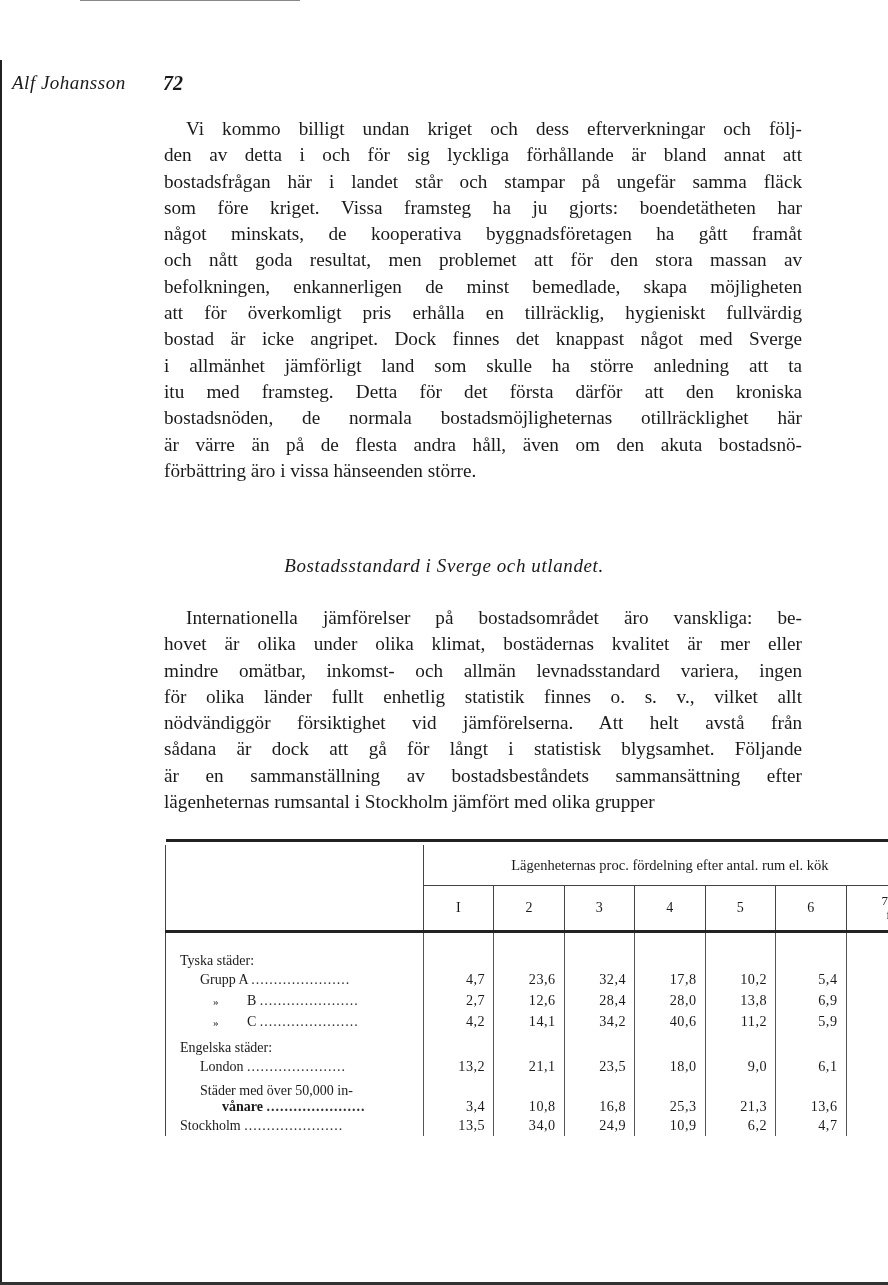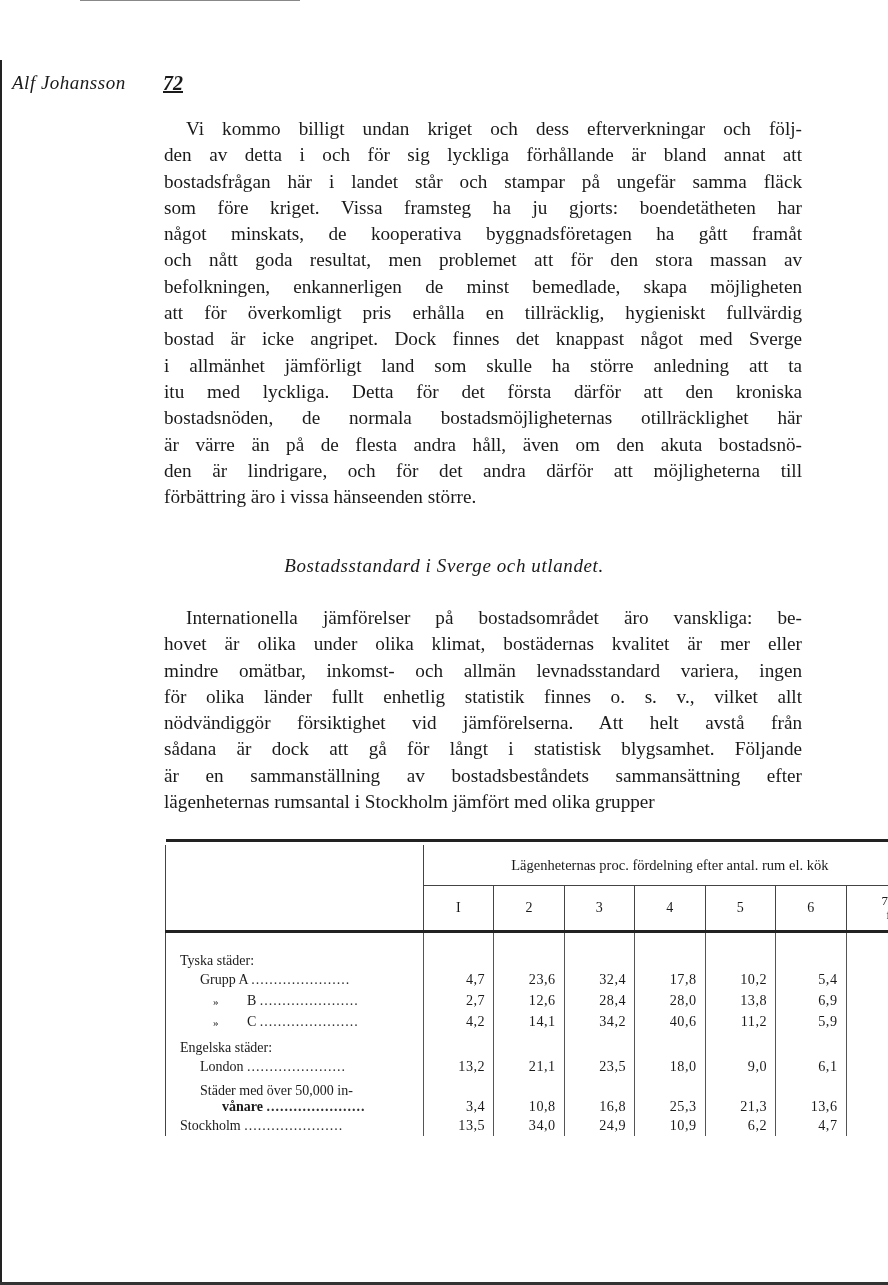--- a/index.html
+++ b/index.html
@@ -2,21 +2,21 @@
 <html><head>
 <meta charset="utf-8">
 <style>
   html, body { margin:0; padding:0; background:#fff; }
   body { width:888px; height:1285px; position:relative; overflow:hidden;
          font-family:"Liberation Serif","DejaVu Serif",serif; color:#1a1a1a; }
   .edge-left { position:absolute; left:0; top:60px; width:2px; height:1222px; background:#222; }
   .edge-bottom { position:absolute; left:0; bottom:0; width:888px; height:3px; background:#333; }
   .edge-top { position:absolute; left:80px; top:0; width:220px; height:1px; background:#888; }
 
-  .page-num { position:absolute; left:163px; top:72px; font-size:20px; font-style:italic; font-weight:bold;text-decoration:underline; }
+  .page-num { position:absolute; left:163px; top:72px; font-size:20px; font-style:italic; font-weight:bold; }
   .running-head { position:absolute; left:0; width:888px; top:72px; text-align:left; font-size:19px; font-style:italic; }
   .running-head span { display:inline-block; margin-left:12px; letter-spacing:0.5px; }
 
   .para { position:absolute; left:164px; width:638px; font-size:19.2px; line-height:26.3px; text-align:justify; }
   .para .line { display:block; text-align:justify; text-align-last:justify; white-space:nowrap; }
   .para .line.last { text-align-last:left; }
   .para .line.indent { padding-left:22px; }
   .p1 { top:116px; }
   .section-title { position:absolute; left:0; width:888px; top:555px; text-align:center; font-size:19px; font-style:italic; letter-spacing:0.6px; }
   .p2 { top:605px; }
@@ -56,24 +56,23 @@
     <span class="line indent">Vi kommo billigt undan kriget och dess efterverkningar och följ-</span>
     <span class="line">den av detta i och för sig lyckliga förhållande är bland annat att</span>
     <span class="line">bostadsfrågan här i landet står och stampar på ungefär samma fläck</span>
     <span class="line">som före kriget. Vissa framsteg ha ju gjorts: boendetätheten har</span>
     <span class="line">något minskats, de kooperativa byggnadsföretagen ha gått framåt</span>
     <span class="line">och nått goda resultat, men problemet att för den stora massan av</span>
     <span class="line">befolkningen, enkannerligen de minst bemedlade, skapa möjligheten</span>
     <span class="line">att för överkomligt pris erhålla en tillräcklig, hygieniskt fullvärdig</span>
     <span class="line">bostad är icke angripet. Dock finnes det knappast något med Sverge</span>
     <span class="line">i allmänhet jämförligt land som skulle ha större anledning att ta</span>
-    <span class="line">itu med lyckliga. Detta för det första därför att den kroniska</span>
+    <span class="line">itu med framsteg. Detta för det första därför att den kroniska</span>
     <span class="line">bostadsnöden, de normala bostadsmöjligheternas otillräcklighet här</span>
     <span class="line">är värre än på de flesta andra håll, även om den akuta bostadsnö-</span>
-    <span class="line">den är lindrigare, och för det andra därför att möjligheterna till</span>
     <span class="line last">förbättring äro i vissa hänseenden större.</span>
   </div>
 
 <div class="section-title">Bostadsstandard i Sverge och utlandet.</div>
 
 <div class="para p2" id="p2">
     <span class="line indent">Internationella jämförelser på bostadsområdet äro vanskliga: be-</span>
     <span class="line">hovet är olika under olika klimat, bostädernas kvalitet är mer eller</span>
     <span class="line">mindre omätbar, inkomst- och allmän levnadsstandard variera, ingen</span>
     <span class="line">för olika länder fullt enhetlig statistik finnes o. s. v., vilket allt</span>

